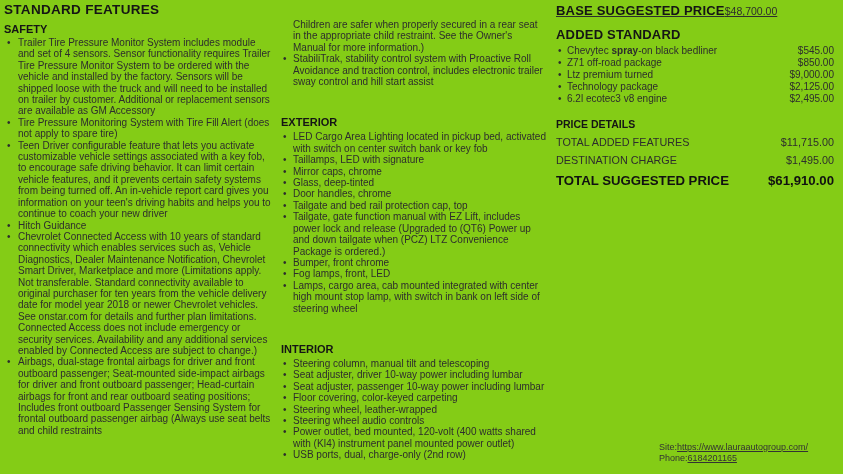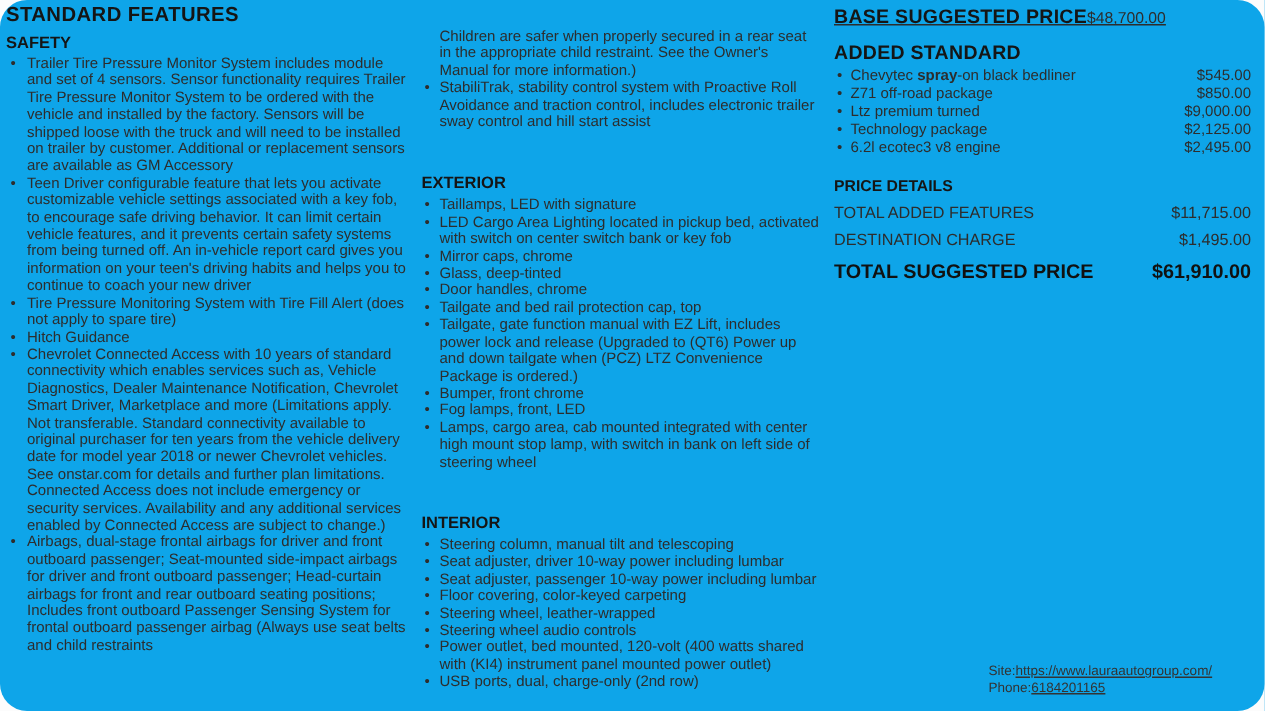--- a/index.html
+++ b/index.html
@@ -9,22 +9,21 @@
     height: 474px;
     overflow: hidden;
     background: #fcfcfc;
     font-family: "Liberation Sans", sans-serif;
     color: #2d2d2d;
   }
   .sheet {
     position: absolute;
     left: 0; top: 0;
     width: 843px; height: 474px;
-    background: #0ea5e9;
-    border-radius: 18px;
+    background: #84cc16;
   }
   .col { position: absolute; top: 0; }
   .col-left  { left: 4px;   top: 2px; width: 270px; }
   .col-mid   { left: 281px; top: 0;   width: 266px; padding-top: 19px; }
   .col-right { left: 556px; top: 3px; width: 278px; }
 
   .doc-title {
     margin: 0;
     font-size: 13.5px;
     font-weight: bold;
@@ -126,37 +125,37 @@
 </head>
 <body>
 
 <div class="sheet">
 
   <div class="col col-left">
     <h1 class="doc-title">STANDARD FEATURES</h1>
     <h2 class="sec-heading">SAFETY</h2>
     <ul class="feature-list">
         <li>Trailer Tire Pressure Monitor System includes module and set of 4 sensors. Sensor functionality requires Trailer Tire Pressure Monitor System to be ordered with the vehicle and installed by the factory. Sensors will be shipped loose with the truck and will need to be installed on trailer by customer. Additional or replacement sensors are available as GM Accessory</li>
+        <li>Tire Pressure Monitoring System with Tire Fill Alert (does not apply to spare tire)</li>
         <li>Teen Driver configurable feature that lets you activate customizable vehicle settings associated with a key fob, to encourage safe driving behavior. It can limit certain vehicle features, and it prevents certain safety systems from being turned off. An in-vehicle report card gives you information on your teen's driving habits and helps you to continue to coach your new driver</li>
-        <li>Tire Pressure Monitoring System with Tire Fill Alert (does not apply to spare tire)</li>
         <li>Hitch Guidance</li>
         <li>Chevrolet Connected Access with 10 years of standard connectivity which enables services such as, Vehicle Diagnostics, Dealer Maintenance Notification, Chevrolet Smart Driver, Marketplace and more (Limitations apply. Not transferable. Standard connectivity available to original purchaser for ten years from the vehicle delivery date for model year 2018 or newer Chevrolet vehicles. See onstar.com for details and further plan limitations. Connected Access does not include emergency or security services. Availability and any additional services enabled by Connected Access are subject to change.)</li>
         <li>Airbags, dual-stage frontal airbags for driver and front outboard passenger; Seat-mounted side-impact airbags for driver and front outboard passenger; Head-curtain airbags for front and rear outboard seating positions; Includes front outboard Passenger Sensing System for frontal outboard passenger airbag (Always use seat belts and child restraints</li>
       </ul>
   </div>
 
   <div class="col col-mid">
     <p class="cont-para">Children are safer when properly secured in a rear seat in the appropriate child restraint. See the Owner's Manual for more information.)</p>
     <ul class="feature-list">
         <li>StabiliTrak, stability control system with Proactive Roll Avoidance and traction control, includes electronic trailer sway control and hill start assist</li>
       </ul>
     <h2 class="sec-heading">EXTERIOR</h2>
     <ul class="feature-list">
+        <li>LED Cargo Area Lighting located in pickup bed, activated with switch on center switch bank or key fob</li>
         <li>Taillamps, LED with signature</li>
-        <li>LED Cargo Area Lighting located in pickup bed, activated with switch on center switch bank or key fob</li>
         <li>Mirror caps, chrome</li>
         <li>Glass, deep-tinted</li>
         <li>Door handles, chrome</li>
         <li>Tailgate and bed rail protection cap, top</li>
         <li>Tailgate, gate function manual with EZ Lift, includes power lock and release (Upgraded to (QT6) Power up and down tailgate when (PCZ) LTZ Convenience Package is ordered.)</li>
         <li>Bumper, front chrome</li>
         <li>Fog lamps, front, LED</li>
         <li>Lamps, cargo area, cab mounted integrated with center high mount stop lamp, with switch in bank on left side of steering wheel</li>
       </ul>
     <h2 class="sec-heading">INTERIOR</h2>

